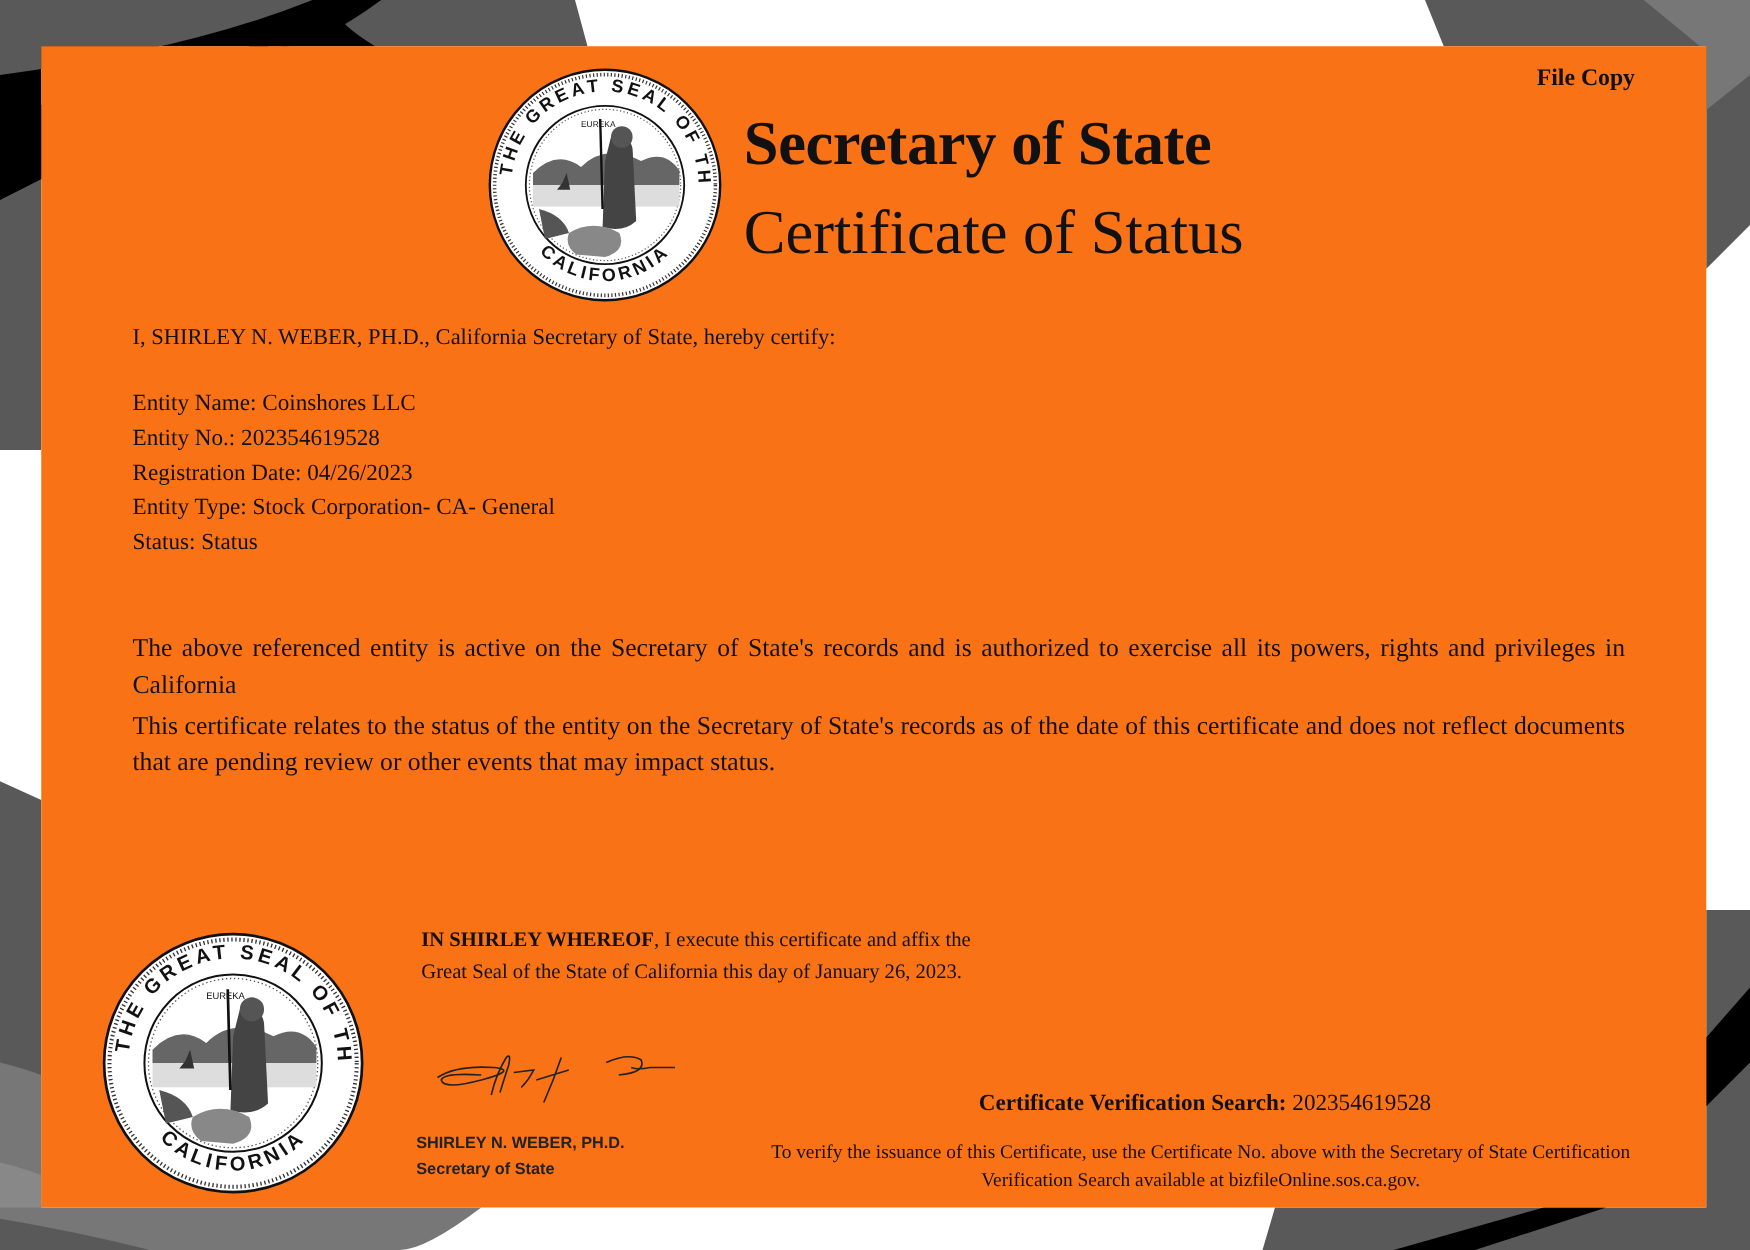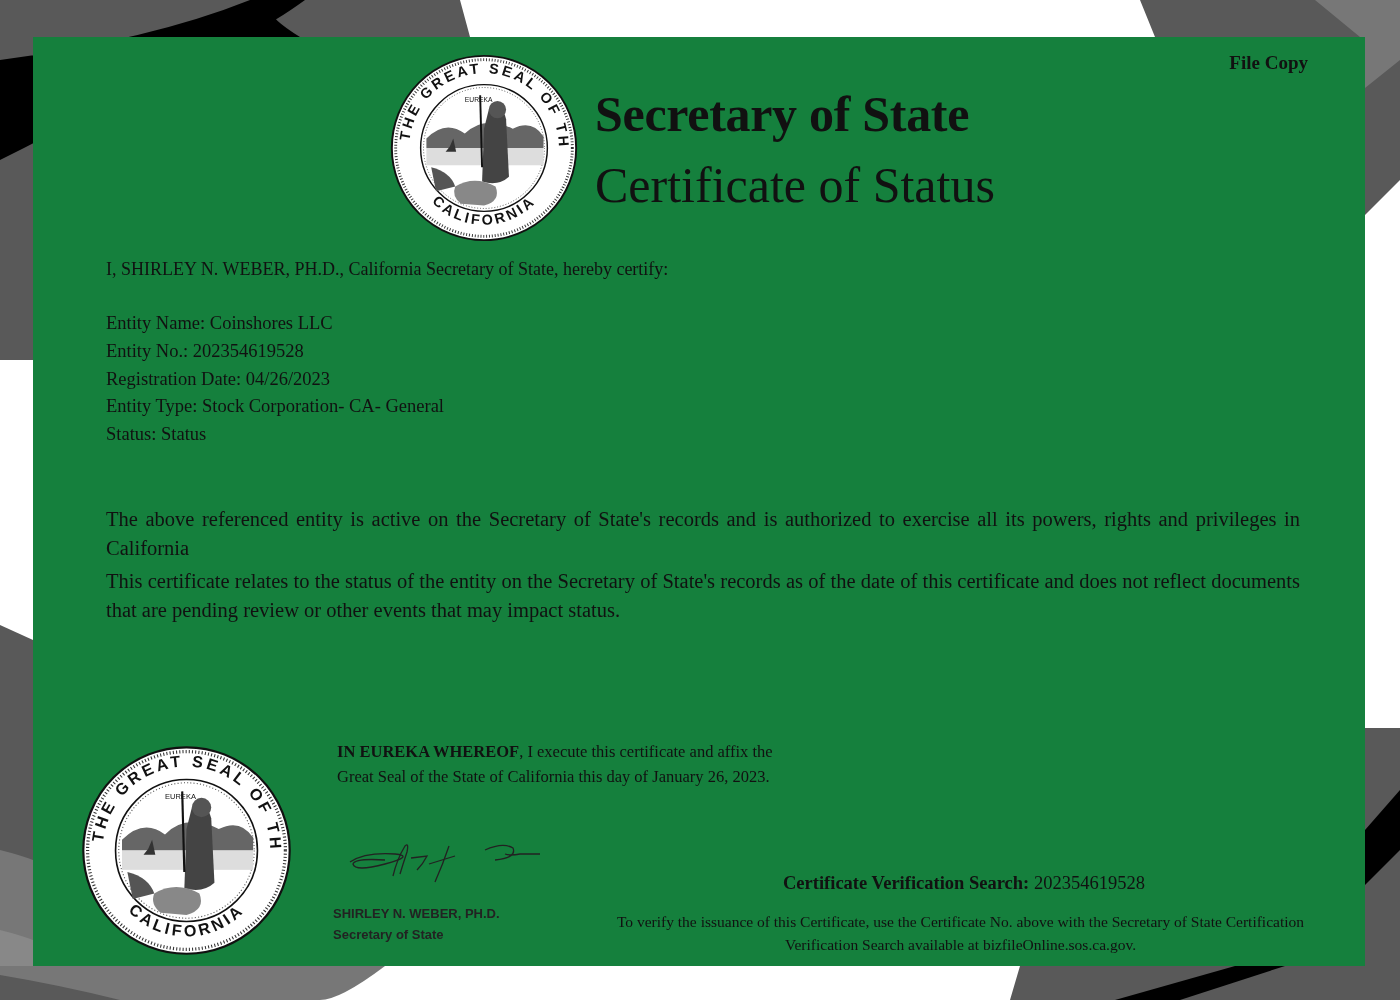--- a/index.html
+++ b/index.html
@@ -1,18 +1,18 @@
 <!DOCTYPE html>
 <html><head>
 <meta charset="utf-8">
 <style>
   html, body { margin: 0; padding: 0; }
   body { width: 1400px; height: 1000px; position: relative; overflow: hidden; background: #ffffff; font-family: "Liberation Serif", serif; color: #111; }
   .bg { position: absolute; left: 0; top: 0; width: 1400px; height: 1000px; }
-  .page { position: absolute; left: 33px; top: 37px; width: 1332px; height: 929px; background: #15803d; }
+  .page { position: absolute; left: 33px; top: 37px; width: 1332px; height: 929px; background: #f97316; }
   .file-copy { position: absolute; right: 57px; top: 15px; font-weight: bold; font-size: 19px; }
   .seal-top { position: absolute; left: 355px; top: 15px; width: 192px; height: 192px; }
   .title-1 { position: absolute; left: 562px; top: 48px; font-weight: bold; font-size: 50px; letter-spacing: -0.3px; }
   .title-2 { position: absolute; left: 562px; top: 119px; font-size: 50px; }
   .intro { position: absolute; left: 73px; top: 222px; font-size: 18px; }
   .fields { position: absolute; left: 73px; top: 273px; font-size: 18.5px; line-height: 27.8px; }
   .fields b { font-weight: normal; }
   .para { position: absolute; left: 73px; width: 1194px; font-size: 20.5px; line-height: 29px; text-align: justify; }
   .p1 { top: 468px; } .p2 { top: 530px; } .p3 { top: 646px; }
   .seal-bottom { position: absolute; left: 46px; top: 706px; width: 215px; height: 215px; }
@@ -112,21 +112,21 @@
     <rect x="40" y="100" width="122" height="18" fill="#ddd"></rect>
     <path d="M60,104 l8,-10 l2,10 Z M62,104 l6,-14 l3,14 Z" fill="#333"></path>
     <path d="M105,60 Q120,55 123,70 L126,130 Q115,140 98,135 L100,80 Z" fill="#444"></path>
     <circle cx="114" cy="60" r="9" fill="#555"></circle>
     <line x1="96" y1="45" x2="98" y2="120" stroke="#111" stroke-width="2"></line>
     <path d="M70,140 Q90,128 112,140 Q118,155 100,160 L76,158 Q66,150 70,140 Z" fill="#888"></path>
     <path d="M45,120 Q65,125 70,140 L50,145 Z" fill="#555"></path>
   </svg>
 
   <div class="witness">
-    <b>IN EUREKA WHEREOF</b><span>, I execute this certificate and affix the Great Seal of the State of California this day of January 26, 2023.</span>
+    <b>IN SHIRLEY WHEREOF</b><span>, I execute this certificate and affix the Great Seal of the State of California this day of January 26, 2023.</span>
   </div>
 
   <svg class="signature" viewBox="0 0 195 60" xmlns="http://www.w3.org/2000/svg">
     <path d="M5,28 Q20,18 50,20 Q70,22 40,30 Q10,38 8,30 Q10,24 40,26" fill="none" stroke="#222" stroke-width="1.3"></path>
     <path d="M48,42 Q52,25 60,12 Q64,8 62,18 Q58,30 55,40" fill="none" stroke="#222" stroke-width="1.3"></path>
     <path d="M66,24 L82,22 Q78,30 72,36" fill="none" stroke="#222" stroke-width="1.3"></path>
     <path d="M84,30 L110,22 M104,12 Q98,30 90,48" fill="none" stroke="#222" stroke-width="1.3"></path>
     <path d="M140,16 Q158,8 168,14 Q172,24 150,26 M160,20 Q165,22 175,20 L195,20" fill="none" stroke="#222" stroke-width="1.3"></path>
   </svg>
 

